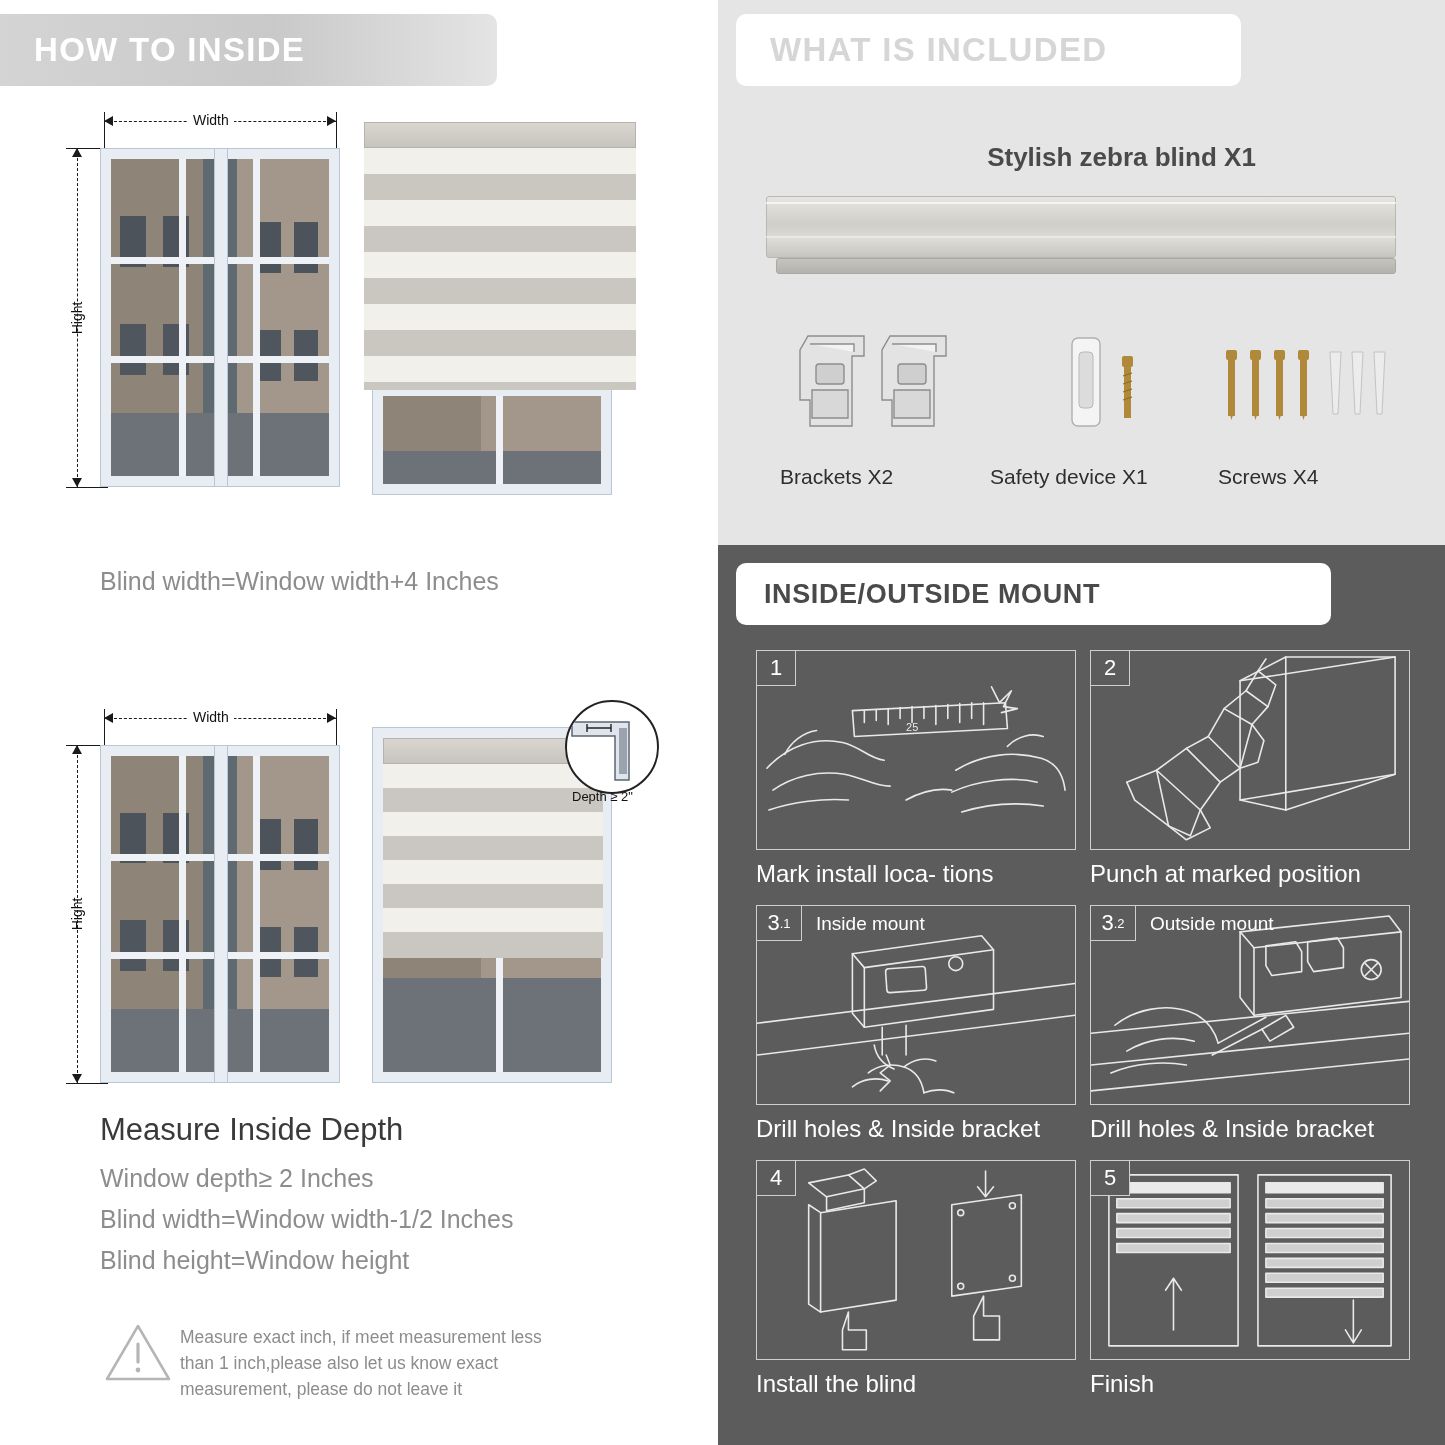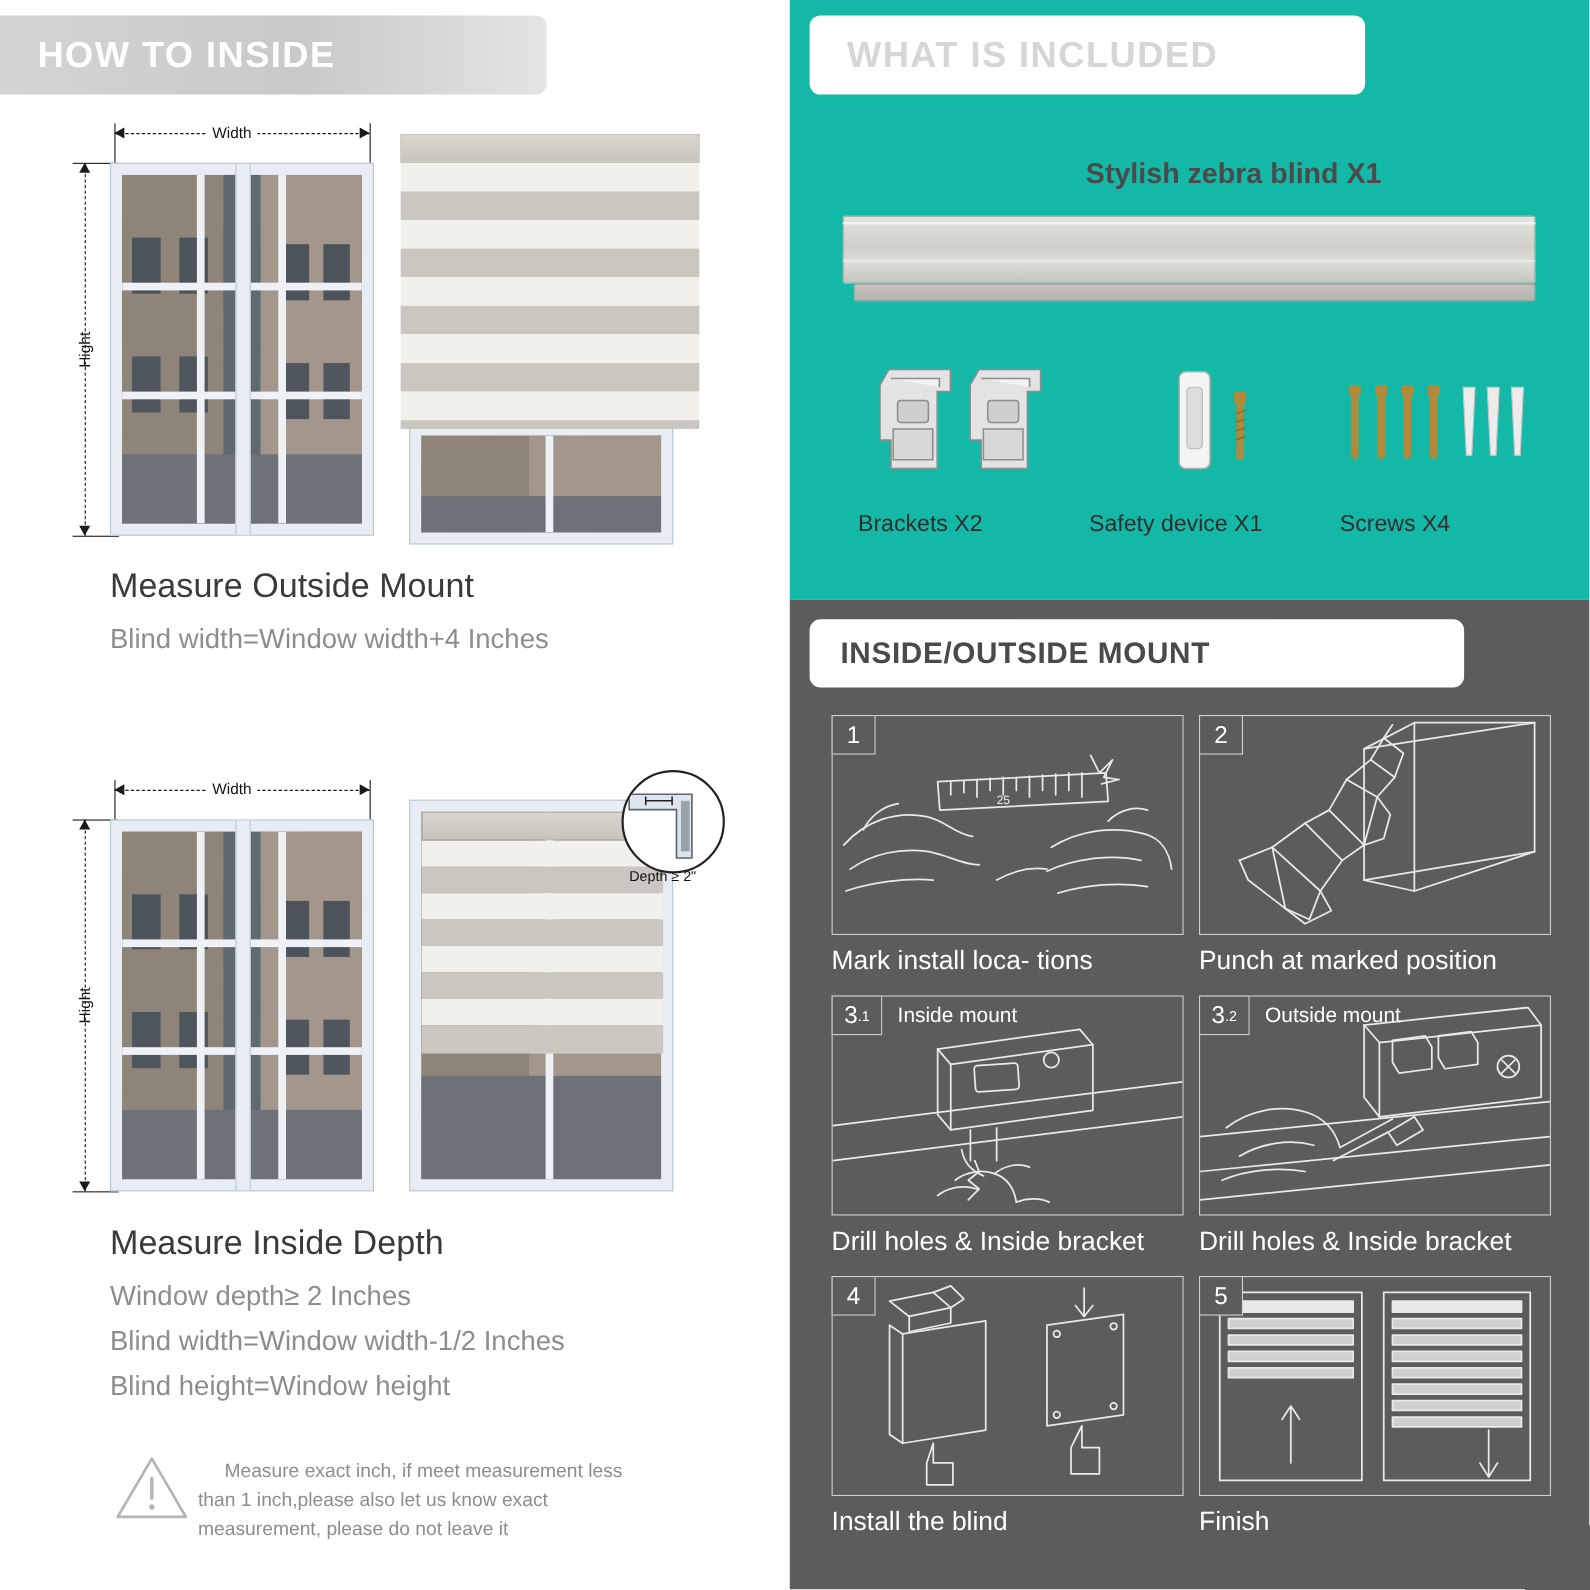--- a/index.html
+++ b/index.html
@@ -202,21 +202,21 @@
     font-size: 17.5px;
     color: #8d8d8d;
     line-height: 1.48;
   }
 
   
   .right-top {
     position: absolute;
     left: 718px; top: 0;
     width: 727px; height: 545px;
-    background: #14b8a6;
+    background: #e5e5e5;
     box-sizing: border-box;
   }
   .banner-right {
     position: absolute;
     left: 18px; top: 14px;
     width: 505px; height: 72px;
     background: #ffffff;
     border-radius: 10px;
     display: flex;
     align-items: center;
@@ -372,21 +372,20 @@
           <div class="stripe stripe-l" style="top:104px; height:26px;"></div>
           <div class="stripe stripe-d" style="top:130px; height:26px;"></div>
           <div class="stripe stripe-l" style="top:156px; height:26px;"></div>
           <div class="stripe stripe-d" style="top:182px; height:26px;"></div>
           <div class="stripe stripe-l" style="top:208px; height:26px;"></div>
           <div class="stripe stripe-d" style="top:234px; height:8px;"></div>
         </div>
       </div>
     </div>
 
-    <div class="sect-title" style="left:100px; top:515px;">Measure Outside Mount</div>
     <div class="sect-line" style="left:100px; top:567px;">Blind width=Window width+4 Inches</div>
 
     <div>
       <div class="tick-v" style="left:104px; top:709px; height:42px;"></div>
       <div class="tick-v" style="left:336px; top:709px; height:42px;"></div>
       <div class="dim-line-h" style="left:104px; top:718px; width:232px;"></div>
       <div class="arrow arrow-left" style="left:104px; top:713px;"></div>
       <div class="arrow arrow-right" style="left:327px; top:713px;"></div>
       <div class="dim-label" style="left:188px; top:709px;">Width</div>
 
@@ -457,21 +456,21 @@
     <div class="sect-line" style="left:100px; top:1205px;">Blind width=Window width-1/2 Inches</div>
     <div class="sect-line" style="left:100px; top:1246px;">Blind height=Window height</div>
 
     <div class="warn-tri" style="left:104px; top:1322px;">
       <svg width="68" height="62" viewBox="0 0 68 62">
         <path d="M34 4 L65 57 L3 57 Z" fill="none" stroke="#b5b5b5" stroke-width="2.5" stroke-linejoin="round"></path>
         <path d="M34 22 L34 40" stroke="#b5b5b5" stroke-width="3.2" stroke-linecap="round"></path>
         <circle cx="34" cy="48" r="2.4" fill="#b5b5b5"></circle>
       </svg>
     </div>
-    <div class="warn-text" style="left:180px; top:1325px;margin-left:24px;">Measure exact inch, if meet measurement less</div>
+    <div class="warn-text" style="left:180px; top:1325px;">Measure exact inch, if meet measurement less</div>
     <div class="warn-text" style="left:180px; top:1351px;">than 1 inch,please also let us know exact</div>
     <div class="warn-text" style="left:180px; top:1377px;">measurement, please do not leave it</div>
   </div>
 
   <div class="right-top">
 
     <div class="banner-right">
       <span class="banner-right-text">WHAT IS INCLUDED</span>
     </div>
 

